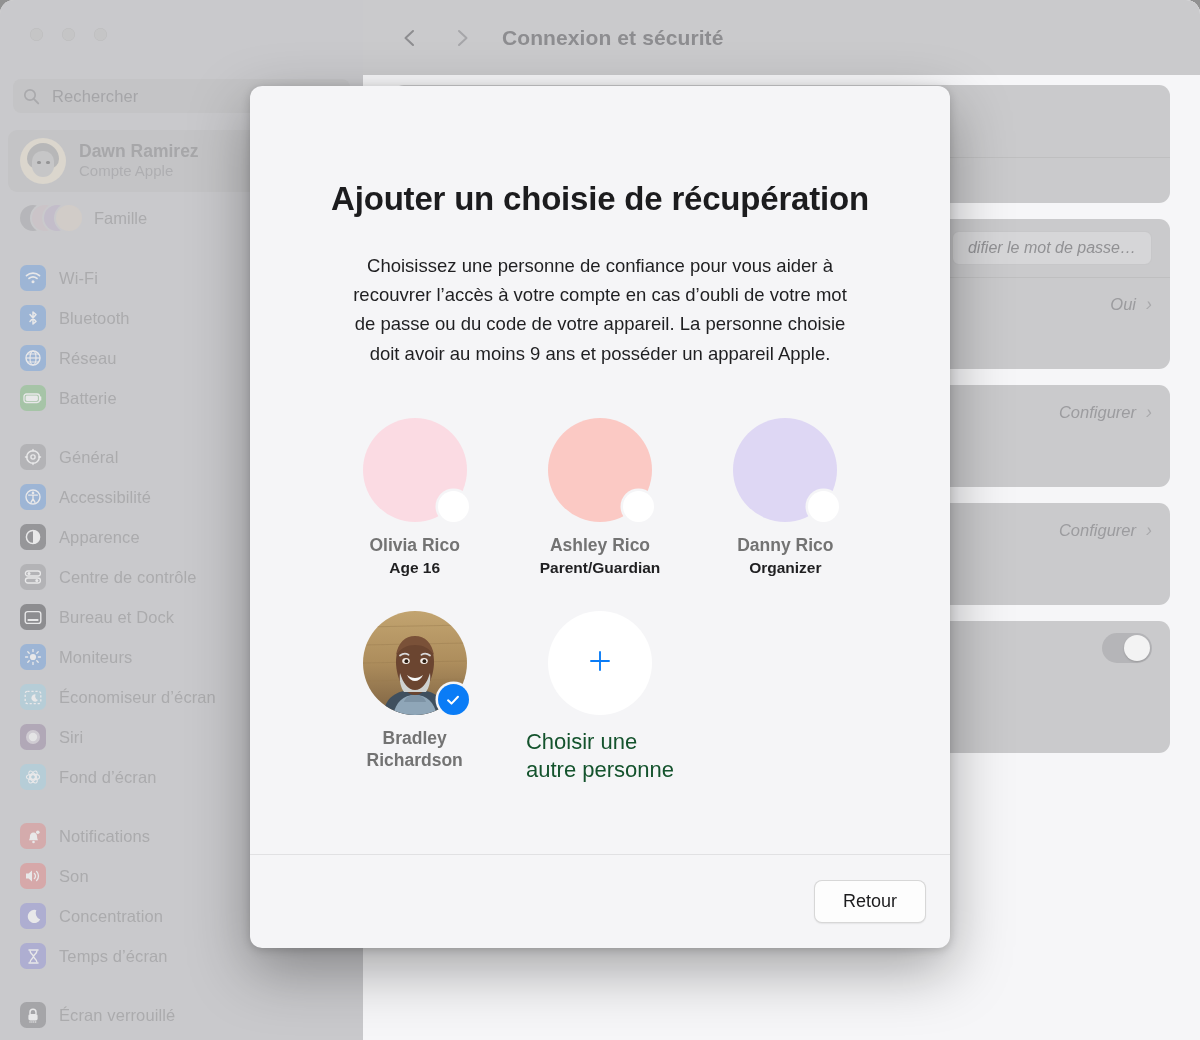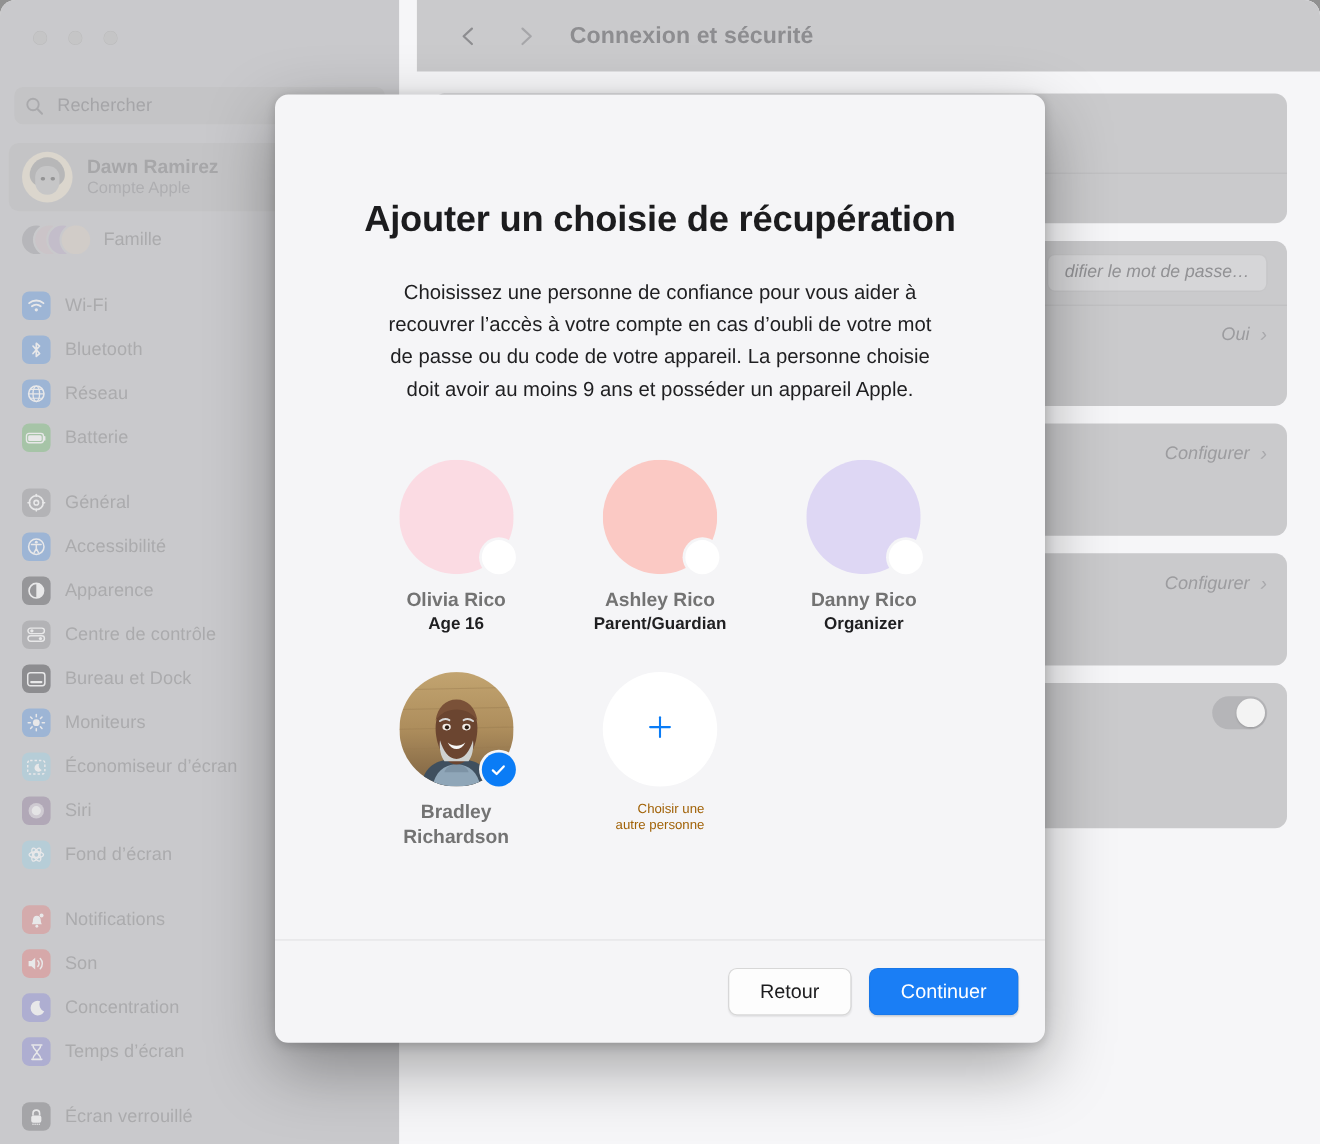--- a/index.html
+++ b/index.html
@@ -128,21 +128,21 @@
   }
 
   
   .content {
     position: relative;
     flex: 1 1 auto;
     background: #f6f6f8;
     overflow: hidden;
   }
   .titlebar {
-    position: absolute; left: 16px; top: 0; right: 0; height: 65px;
+    position: absolute; left: 0; top: 0; right: 0; height: 75px;
     background: #c9c9cb;
     display: flex; align-items: center;
     padding-left: 32px;
     box-sizing: border-box;
   }
   .navbtn { width: 30px; height: 30px; display: flex; align-items: center; justify-content: center; }
   .navbtn svg { display: block; }
   .page-title {
     font-size: 21px; font-weight: 700; color: #8b8b8e;
     margin-left: 25px; letter-spacing: .1px;
@@ -242,22 +242,22 @@
     margin-top: 13px; font-size: 17.5px; font-weight: 700; color: #737373;
     line-height: 1.24; text-align: center;
   }
   .p-sub { margin-top: 3px; font-size: 15.5px; color: #1f1f21; font-weight: bold; }
   .add-circle {
     width: 104px; height: 104px; border-radius: 50%;
     background: #ffffff;
     display: flex; align-items: center; justify-content: center;
   }
   .p-addlabel {
-    margin-top: 13px; font-size: 12px; color: #a16207;
-    line-height: 1.24; text-align: right;
+    margin-top: 13px; font-size: 22px; color: #14532d;
+    line-height: 1.24; text-align: left;
   }
 
   .dialog-footer {
     flex: 0 0 auto;
     height: 94px;
     border-top: 1px solid #e1e1e3;
     display: flex; align-items: center; justify-content: flex-end;
     gap: 16px;
     padding: 0 24px;
     box-sizing: border-box;
@@ -734,16 +734,15 @@
                   <line x1="4" y1="13" x2="22" y2="13" stroke="#0a7cf6" stroke-width="1.9" stroke-linecap="round"></line>
                 </svg></span>
             </div>
             <div class="p-addlabel" style="white-space:pre-line">Choisir une
 autre personne</div>
           </div>
         </div>
     </div>
     <div class="dialog-footer">
       <button class="btn btn-secondary">Retour</button>
-      <button class="btn btn-primary">Continuer</button>
     </div>
   </div>
 </div>
 
 </body></html>

